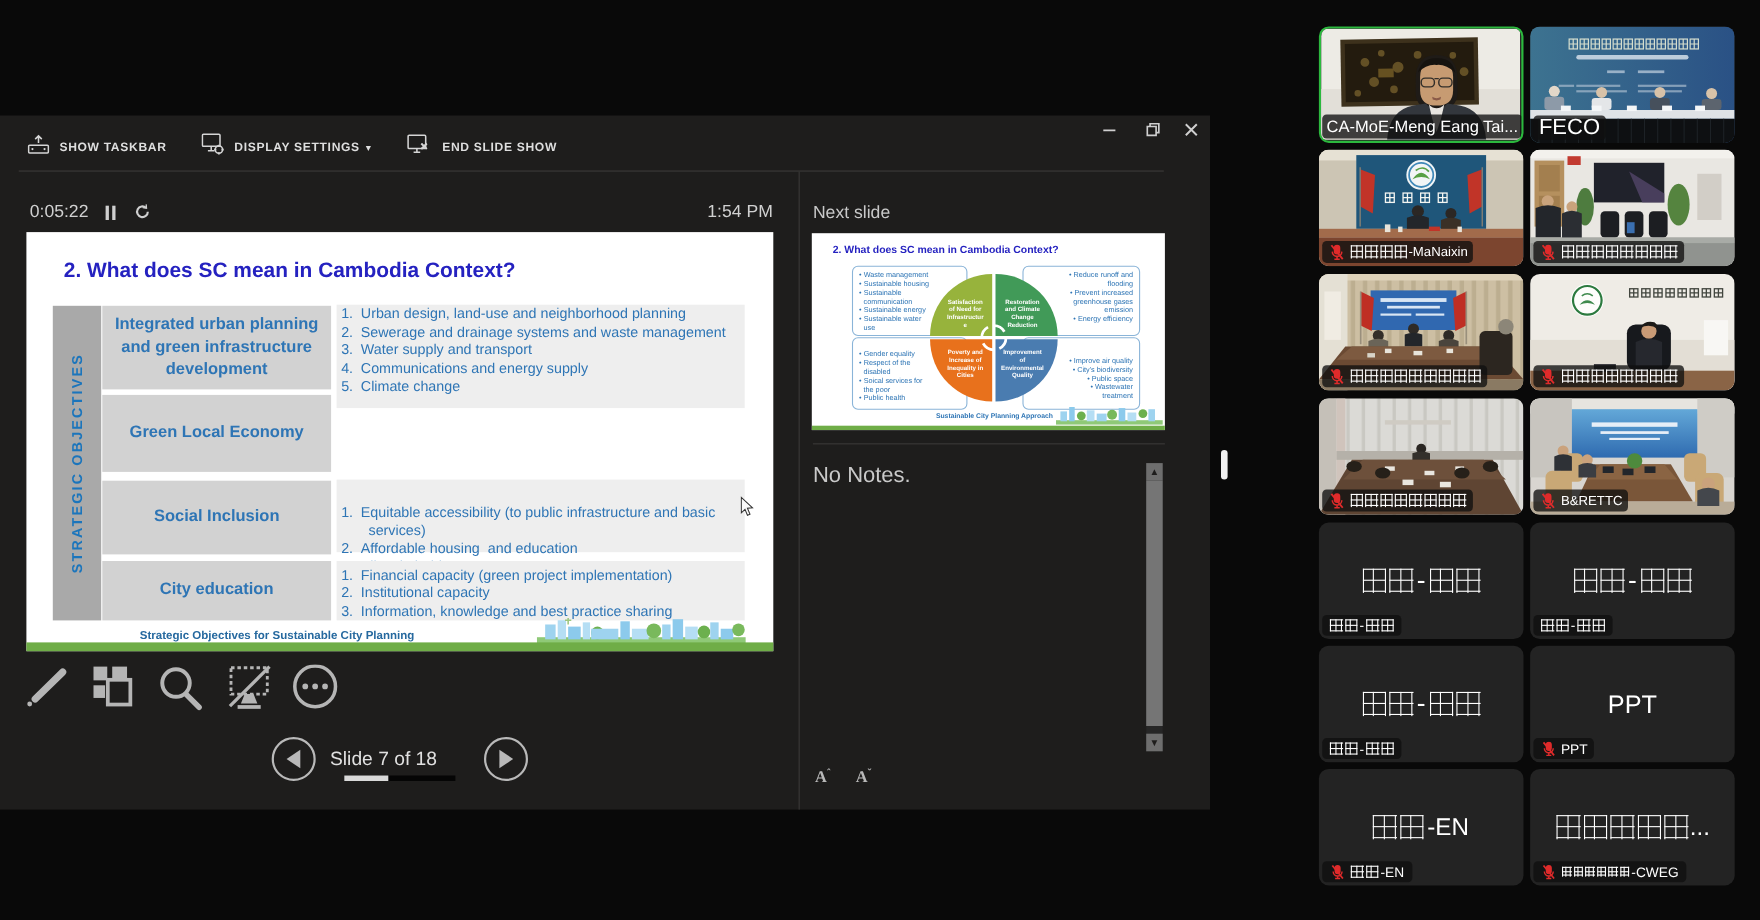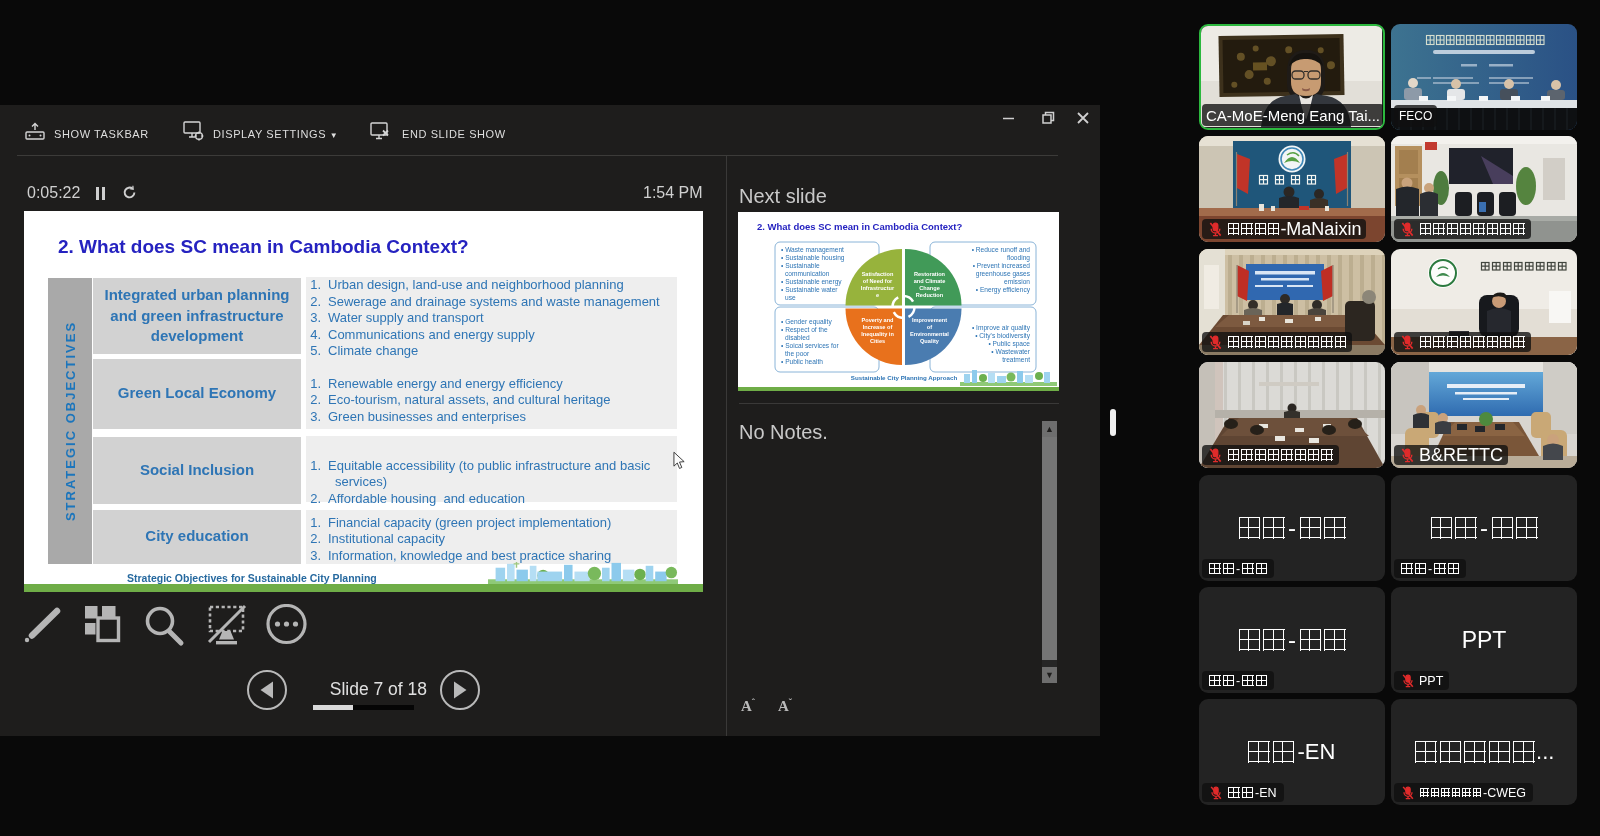--- a/index.html
+++ b/index.html
@@ -9,41 +9,41 @@
 
 .cj{display:inline-block;vertical-align:middle;background:
  linear-gradient(currentColor,currentColor) 0 0/100% 1.35px no-repeat,
  linear-gradient(currentColor,currentColor) 0 48%/100% 1.35px no-repeat,
  linear-gradient(currentColor,currentColor) 0 100%/100% 1.35px no-repeat,
  linear-gradient(currentColor,currentColor) 48% 0/1.35px 100% no-repeat,
  linear-gradient(currentColor,currentColor) 0 0/1.35px 100% no-repeat,
  linear-gradient(currentColor,currentColor) 100% 0/1.35px 100% no-repeat}
 
 #win{position:absolute;left:0;top:105px;width:1100px;height:631px;background:#1e1d1c}
-.tbtxt{position:absolute;top:128px;font-size:11px;font-weight:normal;letter-spacing:.6px;color:#dedede}
+.tbtxt{position:absolute;top:128px;font-size:11px;font-weight:bold;letter-spacing:.6px;color:#dedede}
 #tbsep{position:absolute;left:17px;top:155px;width:1041px;height:1px;background:#3c3b39}
 #vsep{position:absolute;left:726px;top:156px;width:1px;height:580px;background:#3a3938}
 .timer{position:absolute;top:184px;font-size:16px;color:#d0d0d0}
 
 #slide{position:absolute;left:24px;top:211px;width:679px;height:381px;background:#fff}
 #slide .title{position:absolute;left:34px;top:25px;font-size:19px;font-weight:bold;color:#2522c0;white-space:nowrap}
 .vbar{position:absolute;left:23.5px;top:67px;width:44px;height:286px;background:#a9a9a9}
 .vbar span{position:absolute;left:50%;top:50%;transform:translate(-50%,-50%) rotate(-90deg);white-space:nowrap;font-size:13px;font-weight:bold;color:#1b75bc;letter-spacing:2px}
 .lcell{position:absolute;left:69px;width:208px;background:#d2d2d2;display:flex;align-items:center;justify-content:center;text-align:center;font-weight:bold;font-size:15px;color:#2e75b5;line-height:20.5px}
 .rcell{position:absolute;left:282px;width:371px;background:#eeeeee;color:#2e75b5;font-size:13px;line-height:16.5px;white-space:nowrap}
 .rcell .n{display:inline-block;width:22px;text-align:right;padding-right:7px}
 .rcell .w{padding-left:29px}
 #cap{position:absolute;left:103px;top:361px;width:380px;text-align:left;font-size:10.5px;font-weight:bold;color:#26699f}
 #gstrip{position:absolute;left:0;bottom:0;width:679px;height:8px;background:#6fad47}
 .navc{position:absolute;top:670px;width:40px;height:40px;border:2.5px solid #b9b9b9;border-radius:50%}
-#slideno{position:absolute;left:300px;top:679px;width:127px;text-align:right;font-size:17.5px;color:#e0e0e0}
+#slideno{position:absolute;left:300px;top:679px;width:127px;text-align:left;font-size:17.5px;color:#e0e0e0}
 #pbar{position:absolute;left:313px;top:705px;width:101px;height:5px;background:#050505}
 #pbar i{display:block;width:40px;height:5px;background:#d9d9d9}
 
-#nslbl{position:absolute;left:739px;top:185px;font-size:20px;color:#c9c9c9}
+#nslbl{position:absolute;left:739px;top:185px;font-size:16px;color:#c9c9c9}
 #thumb{position:absolute;left:738px;top:212px;width:321px;height:179px;background:#fff}
 #nsep{position:absolute;left:739px;top:403px;width:320px;height:1px;background:#3a3938}
 #nonotes{position:absolute;left:739px;top:421px;font-size:20px;color:#c9c9c9}
 
 #sbar{position:absolute;left:1042px;top:421px;width:15px;height:262px;background:#262626}
 #sbar .btn{position:absolute;left:0;width:15px;height:16px;background:#6e6e6e;color:#1e1d1c;font-size:9px;line-height:16px;text-align:center}
 #sbar .thumb{position:absolute;left:0;top:16px;width:15px;height:223px;background:#757575}
 
 #cursorbar{position:absolute;left:1110px;top:409px;width:6px;height:27px;background:#f0f0f0;border-radius:3px}
 
@@ -52,22 +52,22 @@
 
 .tile{position:absolute;width:186px;height:106px;border-radius:9px;overflow:hidden;background:#232323}
 .tile > svg{position:absolute;left:0;top:0}
 .lab{position:absolute;left:3px;bottom:3px;background:rgba(16,16,16,.78);border-radius:4px;color:#fff;display:flex;align-items:center;white-space:nowrap}
 .ctext{position:absolute;left:0;top:0;width:100%;height:74px;display:flex;align-items:center;justify-content:center;color:#fff}
 .mic{flex:0 0 auto;margin-right:4px;margin-left:1px}
 .c20{width:21.5px;height:21.5px;margin:0 1.5px}
 .c12{width:11.35px;height:11.35px;margin:0 1px}
 .c11{width:11.5px;height:11.5px;margin:0 1px}
 .c9{width:8.5px;height:8.5px;margin:0 1px}
-.lab1{height:22px;padding:0 5px;font-size:12px}
-.lab2{height:20px;padding:0 5px;font-size:18px}
+.lab1{height:22px;padding:0 5px;font-size:20px}
+.lab2{height:20px;padding:0 5px;font-size:12px}
 .lab3{height:19px;padding:0 6px;font-size:12.5px}
 </style>
 </head>
 <body>
 <div id="stage">
   <div id="win"></div>
   <div id="tbsep"></div>
   <div id="vsep"></div>
 
   <span class="tbtxt" style="left:54px">SHOW TASKBAR</span>
@@ -113,25 +113,20 @@
       </div>
     <div class="lcell" style="top:67px;height:76px">Integrated urban planning<br>and green infrastructure<br>development</div>
     <div class="rcell" style="top:67px;height:94px;padding-top:0;margin-top:-1px">
       <div><span class="n">1.</span>Urban design, land-use and neighborhood planning</div>
       <div><span class="n">2.</span>Sewerage and drainage systems and waste management</div>
       <div><span class="n">3.</span>Water supply and transport</div>
       <div><span class="n">4.</span>Communications and energy supply</div>
       <div><span class="n">5.</span>Climate change</div>
     </div>
     <div class="lcell" style="top:147.5px;height:70px">Green Local Economy</div>
-    <div class="rcell" style="top:147.5px;height:70px;padding-top:17px">
-      <div><span class="n">1.</span>Renewable energy and energy efficiency</div>
-      <div><span class="n">2.</span>Eco-tourism, natural assets, and cultural heritage</div>
-      <div><span class="n">3.</span>Green businesses and enterprises</div>
-    </div>
     <div class="lcell" style="top:226px;height:66.5px">Social Inclusion</div>
     <div class="rcell" style="top:224.5px;height:66.5px;padding-top:22px">
       <div><span class="n">1.</span>Equitable accessibility (to public infrastructure and basic</div>
       <div class="w">services)</div>
       <div><span class="n">2.</span>Affordable housing&nbsp; and education</div>
       <div><span class="n">3.</span>All stakeholder engagement</div>
     </div>
     <div class="lcell" style="top:298.5px;height:54px">City education</div>
     <div class="rcell" style="top:298.5px;height:54px;padding-top:5px">
       <div><span class="n">1.</span>Financial capacity (green project implementation)</div>

